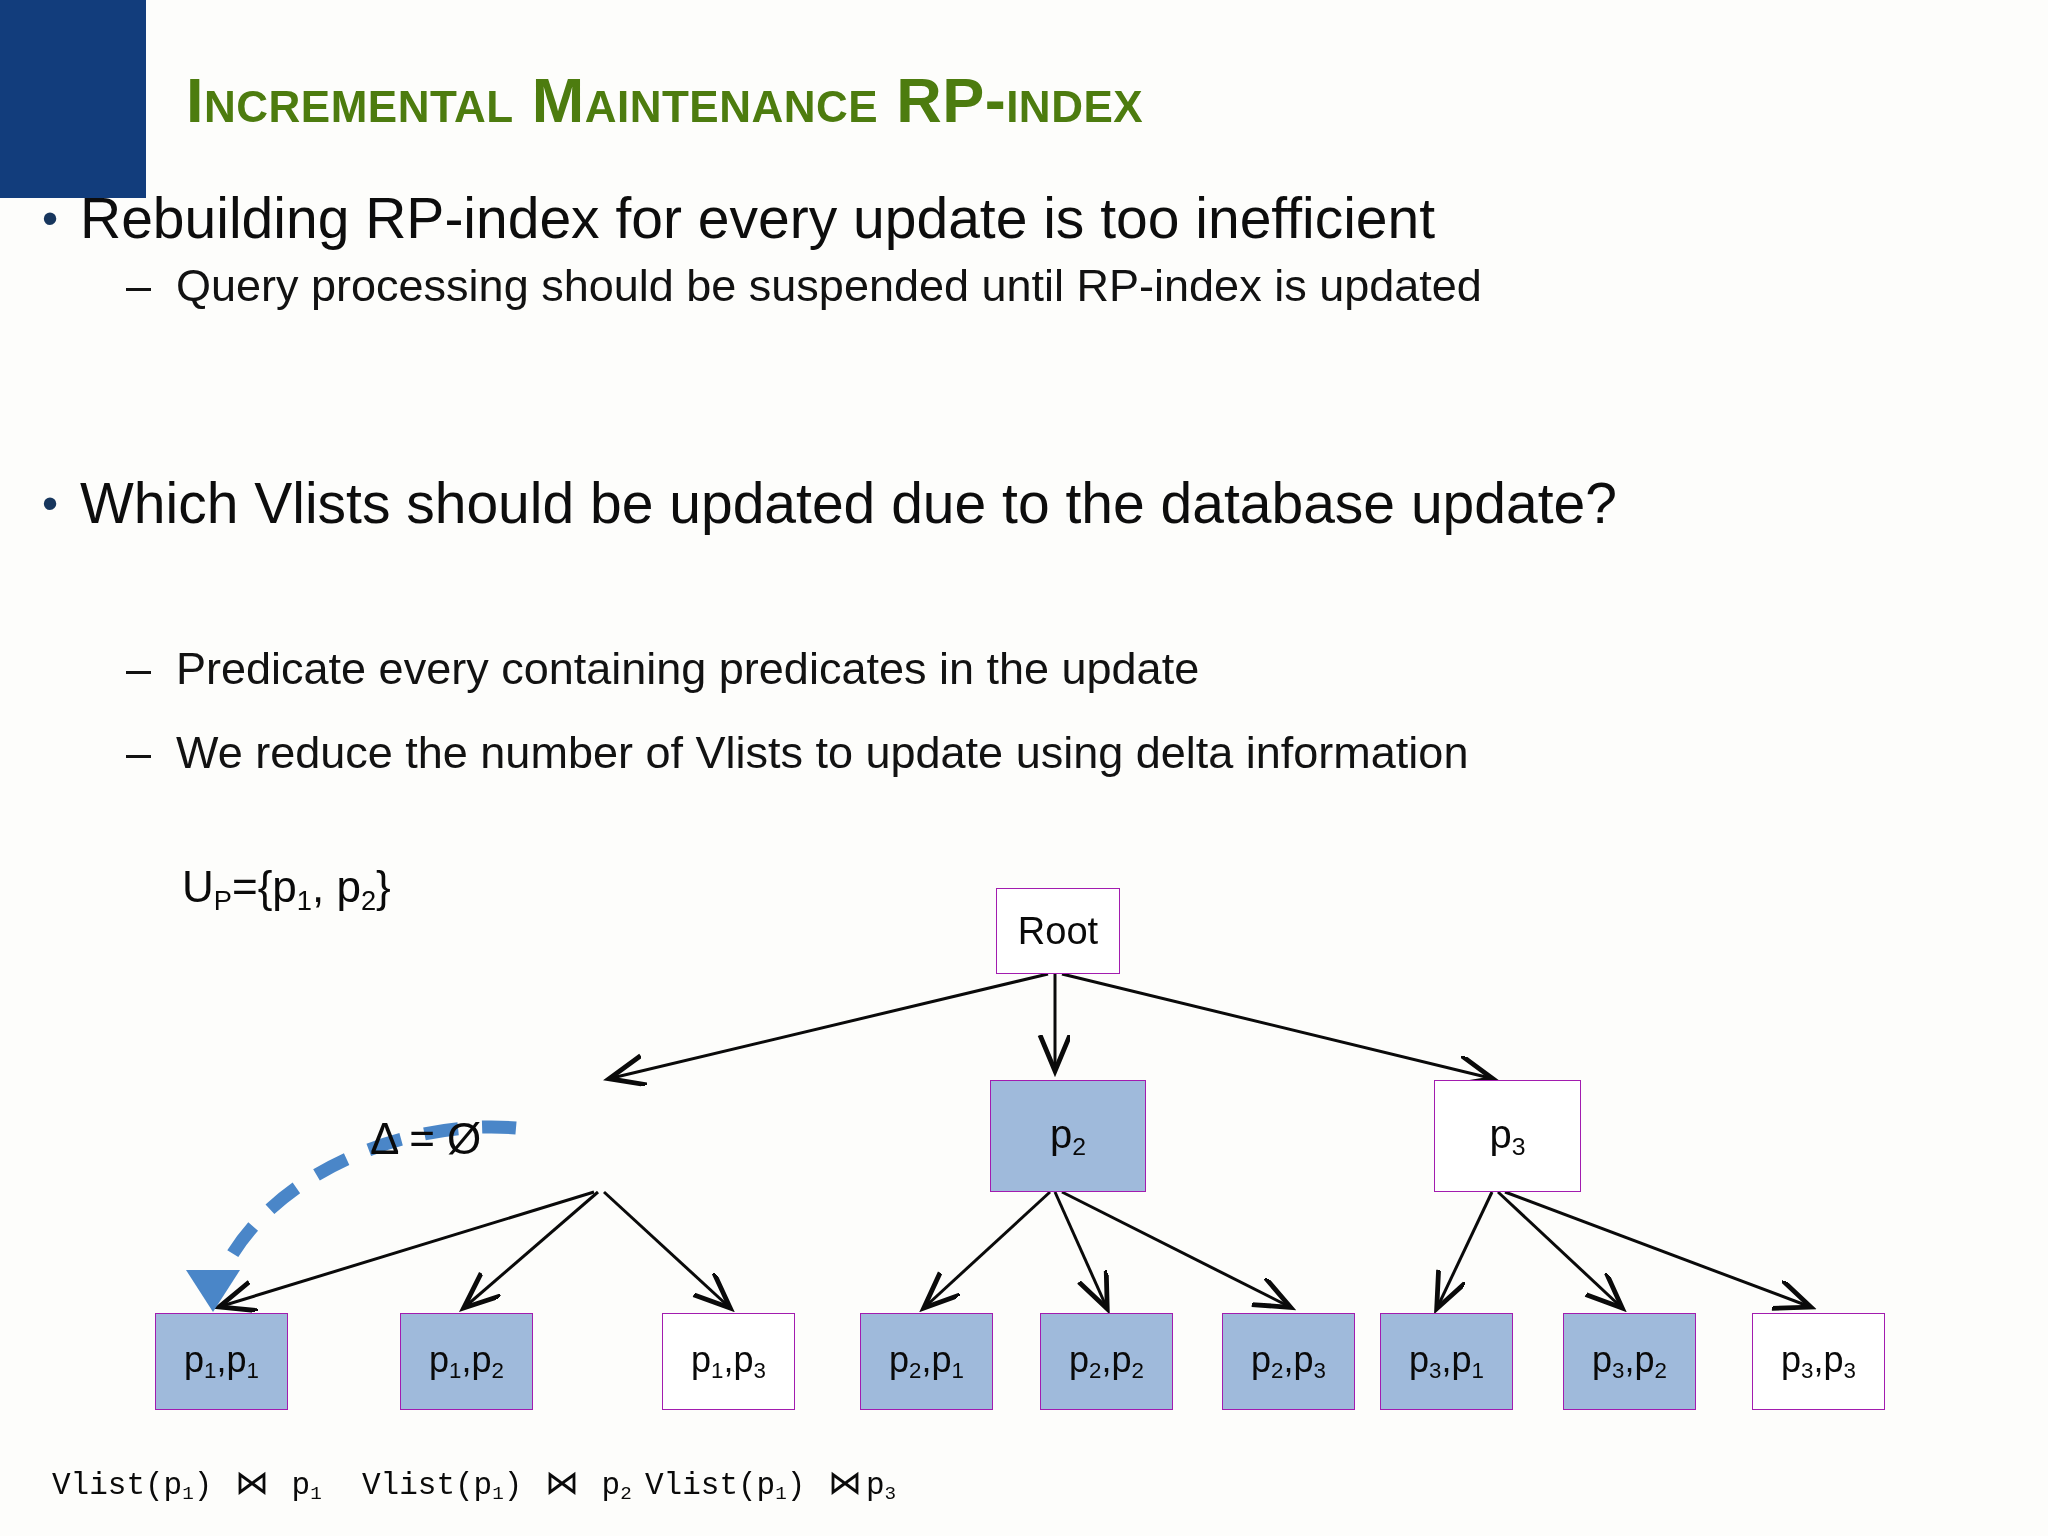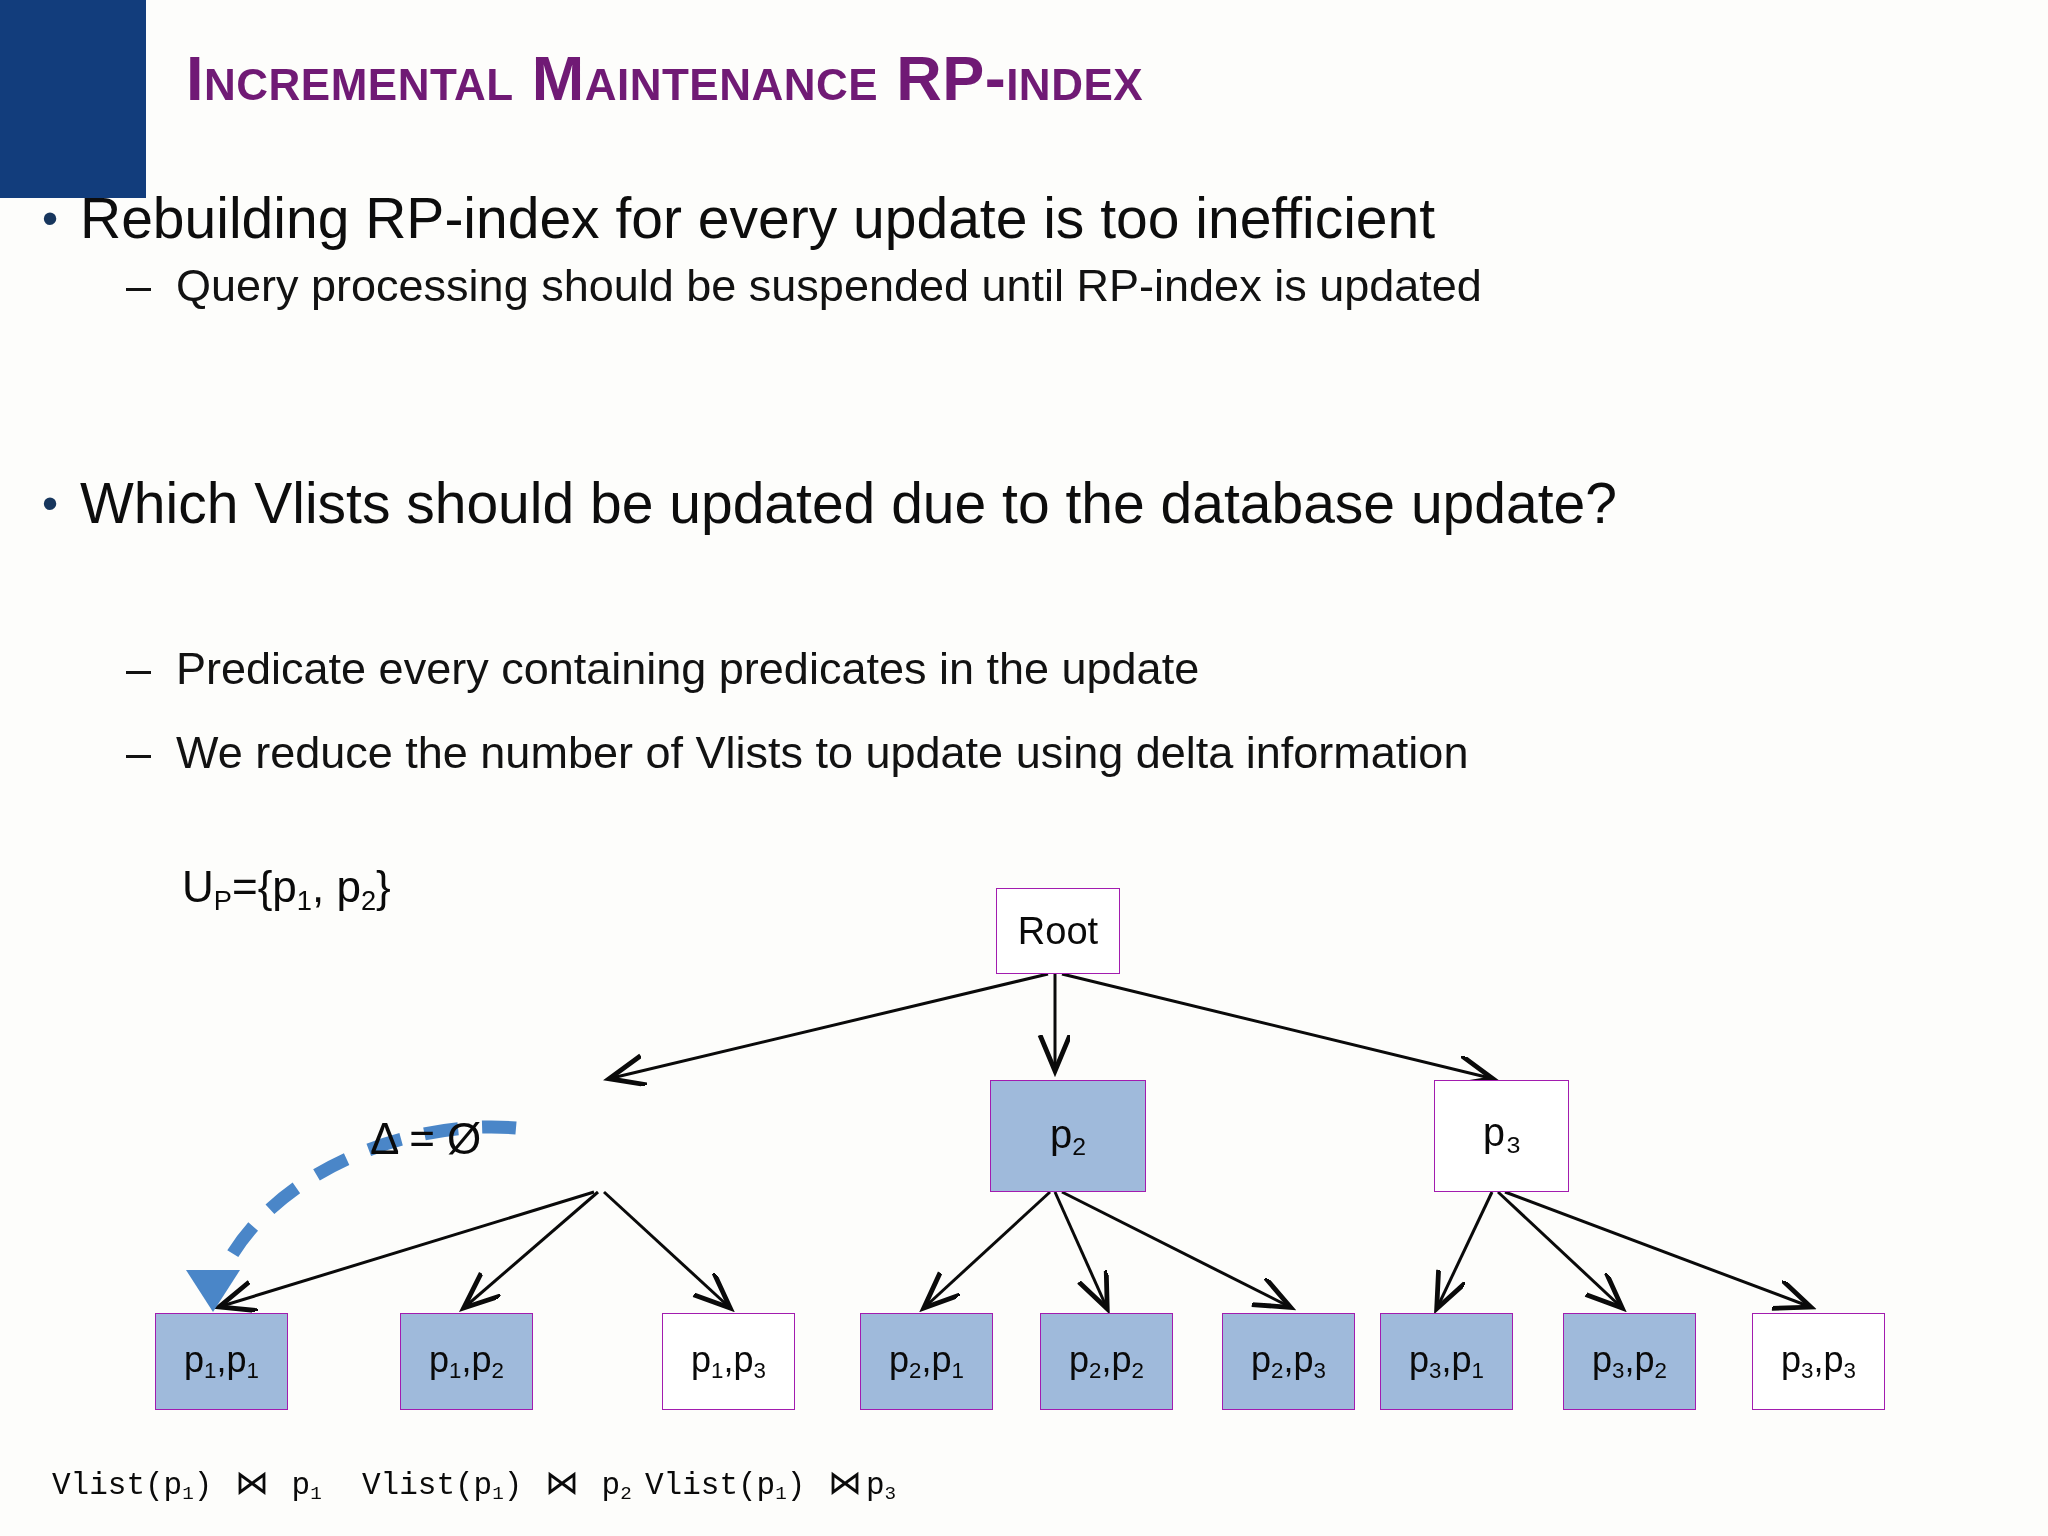--- a/index.html
+++ b/index.html
@@ -19,26 +19,26 @@
   
   #title-accent {
     position: absolute;
     left: 0; top: 0;
     width: 146px; height: 198px;
     background: #123D7C;
   }
   #title-text {
     position: absolute;
     left: 186px;
-    top: 42px;
+    top: 64px;
     font-family: "Liberation Sans", sans-serif;
     font-weight: bold;
     font-size: 63px;
     letter-spacing: 0.5px;
-    color: #701a75;
+    color: #4d7c0f;
     font-variant: small-caps;
     white-space: nowrap;
   }
 
   
   .bullet-l1 {
     position: absolute;
     font-size: 57px;
     color: #0d0d0d;
     white-space: nowrap;
@@ -178,21 +178,21 @@
 
   <div class="math-label" style="left:370px; top:1068px; font-size:44px;margin-top:46px;">Δ = Ø</div>
 
   <div class="node root" style="left:996px; top:888px; width:124px; height:86px;">
     <span>Root</span>
   </div>
 
   <div class="node mid filled" style="left:990px; top:1080px; width:156px; height:112px;">
     <span>p<sub>2</sub></span>
   </div>
-  <div class="node mid" style="left:1434px; top:1080px; width:135px; height:112px;font-family:Liberation Mono, monospace;">
+  <div class="node mid" style="left:1434px; top:1080px; width:147px; height:112px;">
     <span>p<sub>3</sub></span>
   </div>
 
   <div class="node leaf filled" style="left:155px; top:1313px; width:133px; height:97px;">
     <span>p<sub>1</sub>,p<sub>1</sub></span>
   </div>
   <div class="node leaf filled" style="left:400px; top:1313px; width:133px; height:97px;">
     <span>p<sub>1</sub>,p<sub>2</sub></span>
   </div>
   <div class="node leaf" style="left:662px; top:1313px; width:133px; height:97px;">

